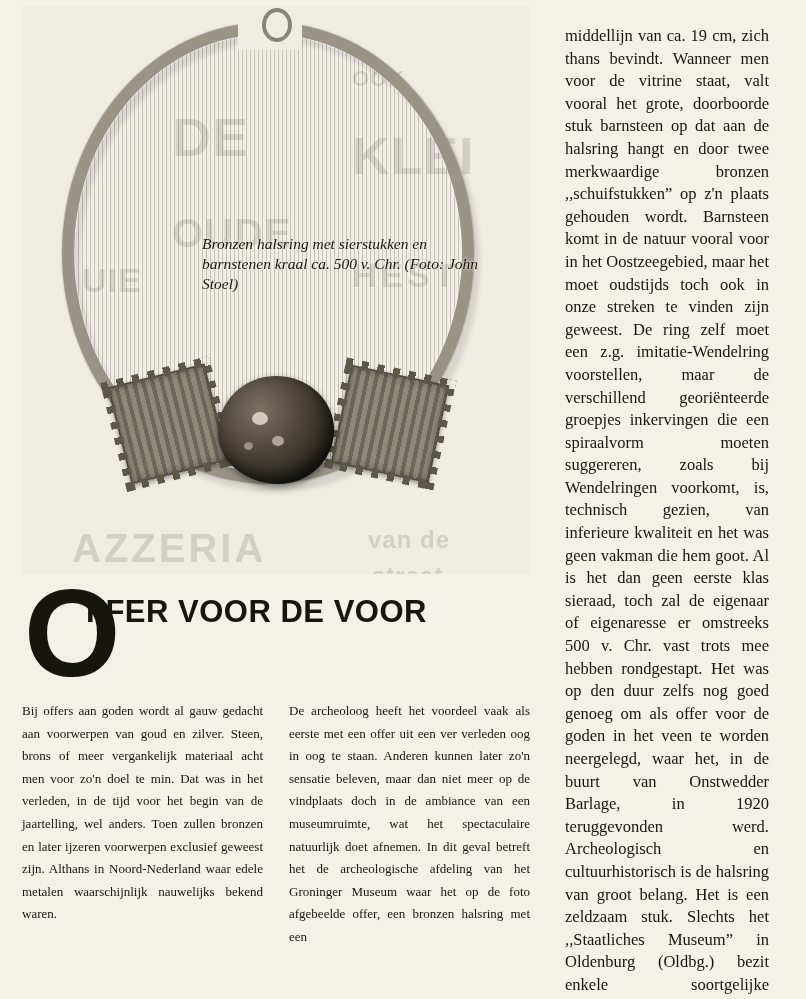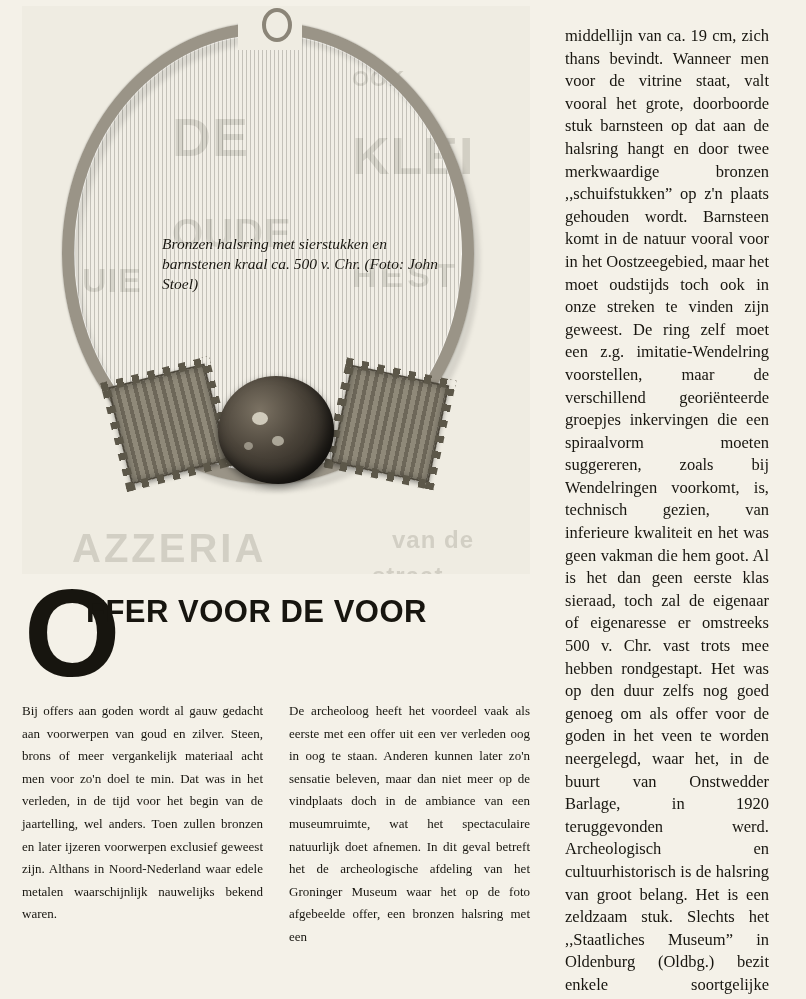--- a/index.html
+++ b/index.html
@@ -49,21 +49,21 @@
     user-select: none;
     white-space: nowrap;
   }
   .ghost.g1 { left: 150px; top: 100px; font-size: 54px; }
   .ghost.g2 { left: 330px; top: 120px; font-size: 52px; }
   .ghost.g3 { left: 150px; top: 205px; font-size: 40px; }
   .ghost.g4 { left: 330px; top: 250px; font-size: 34px; letter-spacing: 4px;}
   .ghost.g5 { left: 60px;  top: 255px; font-size: 34px; }
   .ghost.g6 { left: 50px;  top: 512px; font-size: 40px; letter-spacing: 3px; margin-top: 8px; }
   .ghost.g7 { left: 95px;  top: 560px; font-size: 34px; }
-  .ghost.g8 { left: 370px; top: 520px; font-size: 24px; }
+  .ghost.g8 { left: 346px; top: 520px; font-size: 24px; }
   .ghost.g9 { left: 350px; top: 556px; font-size: 24px; }
   .ghost.g10{ left: 330px; top: 60px;  font-size: 22px; }
 
   
   .torc-wrap {
     position: absolute;
     left: 0; top: 0;
     width: 508px; height: 568px;
   }
   
@@ -145,20 +145,21 @@
     position: absolute;
     left: 140px;
     top: 228px;
     width: 280px;
     font-family: "Liberation Serif", serif;
     font-style: italic;
     font-size: 15.5px;
     line-height: 20px;
     color: #17150f;
     text-shadow: 0 0 2px #efece2, 0 0 4px #efece2;
+    padding-left: 40px;
   }
   .headline-row {
     position: relative;
     margin-top: 10px;
     height: 118px;
   }
   .dropcap {
     position: absolute;
     left: 2px;
     top: -6px;

